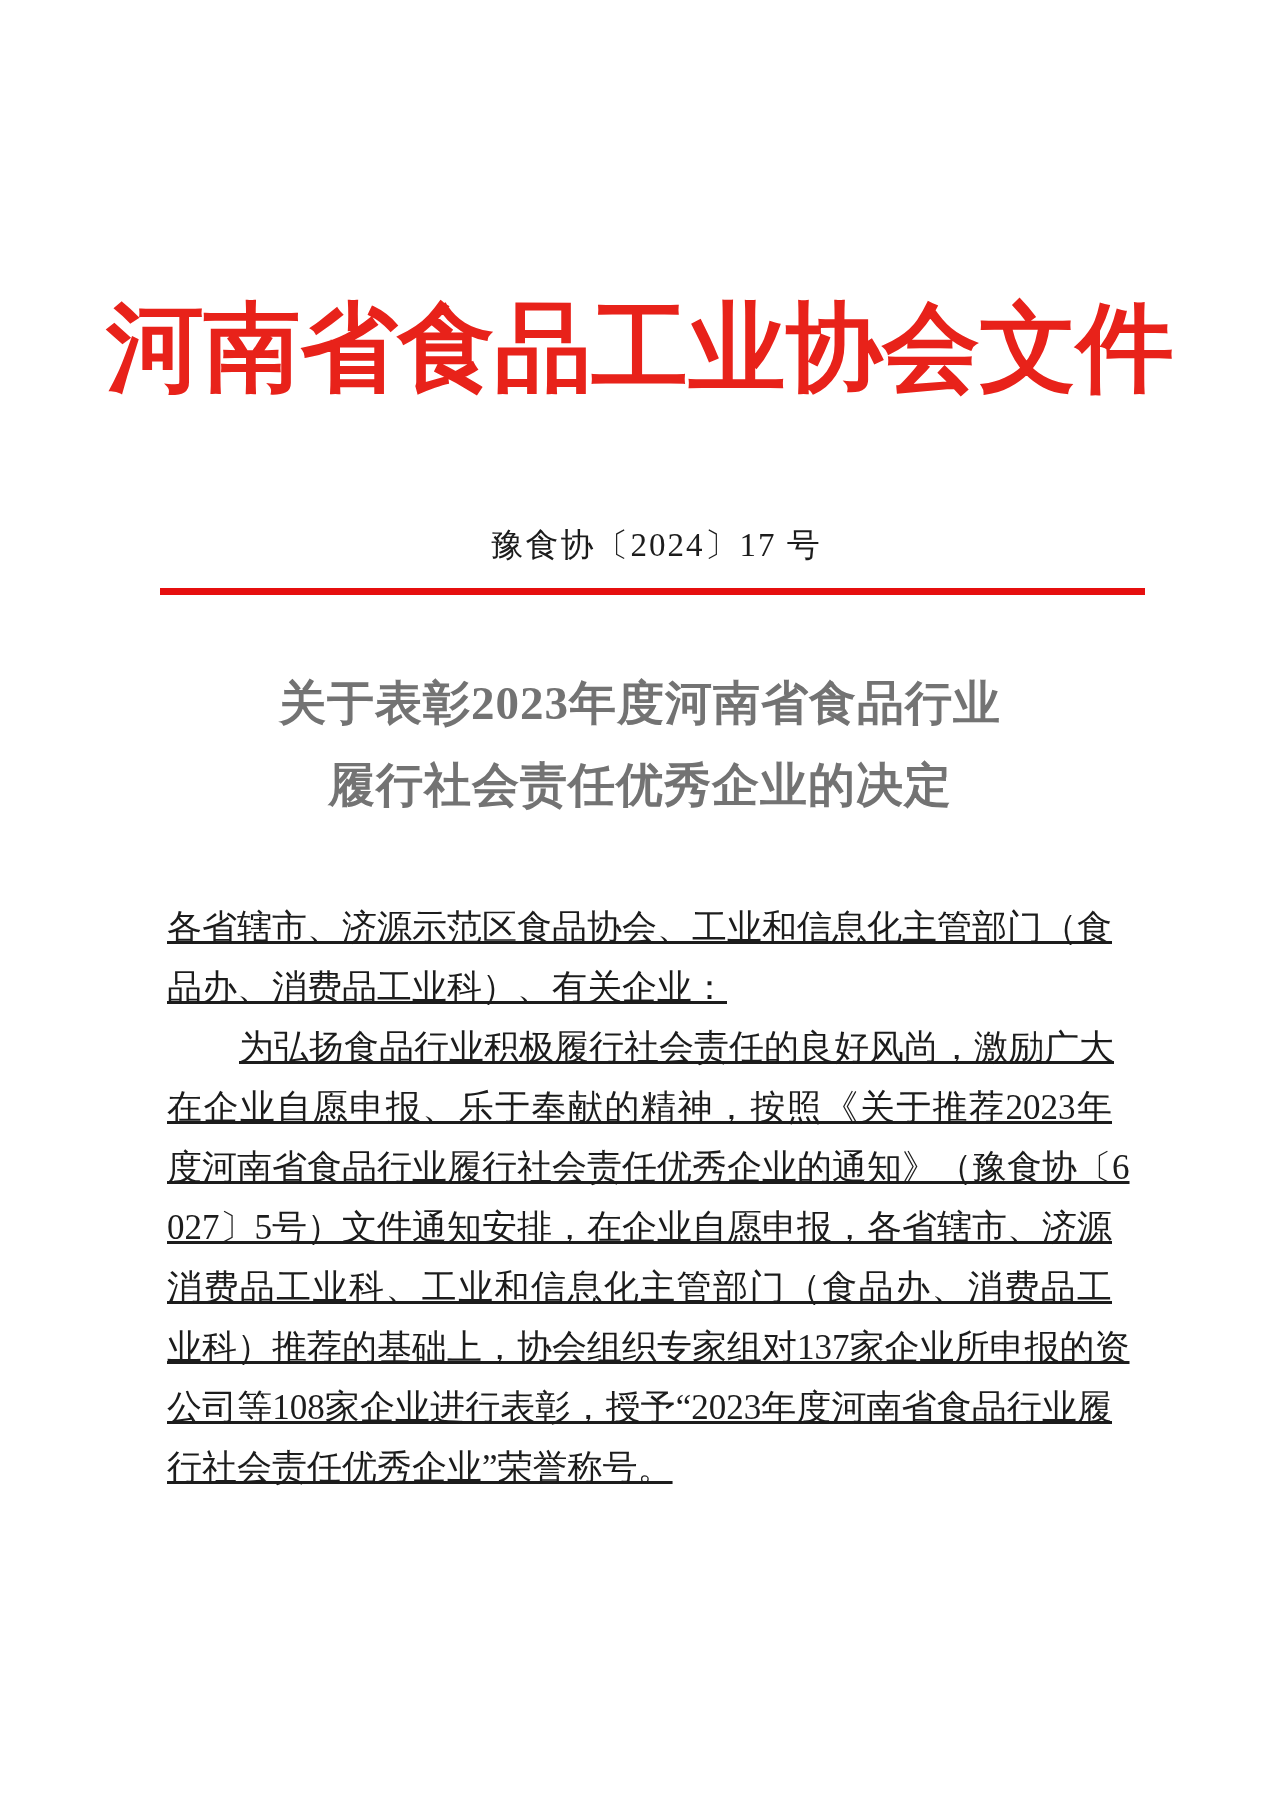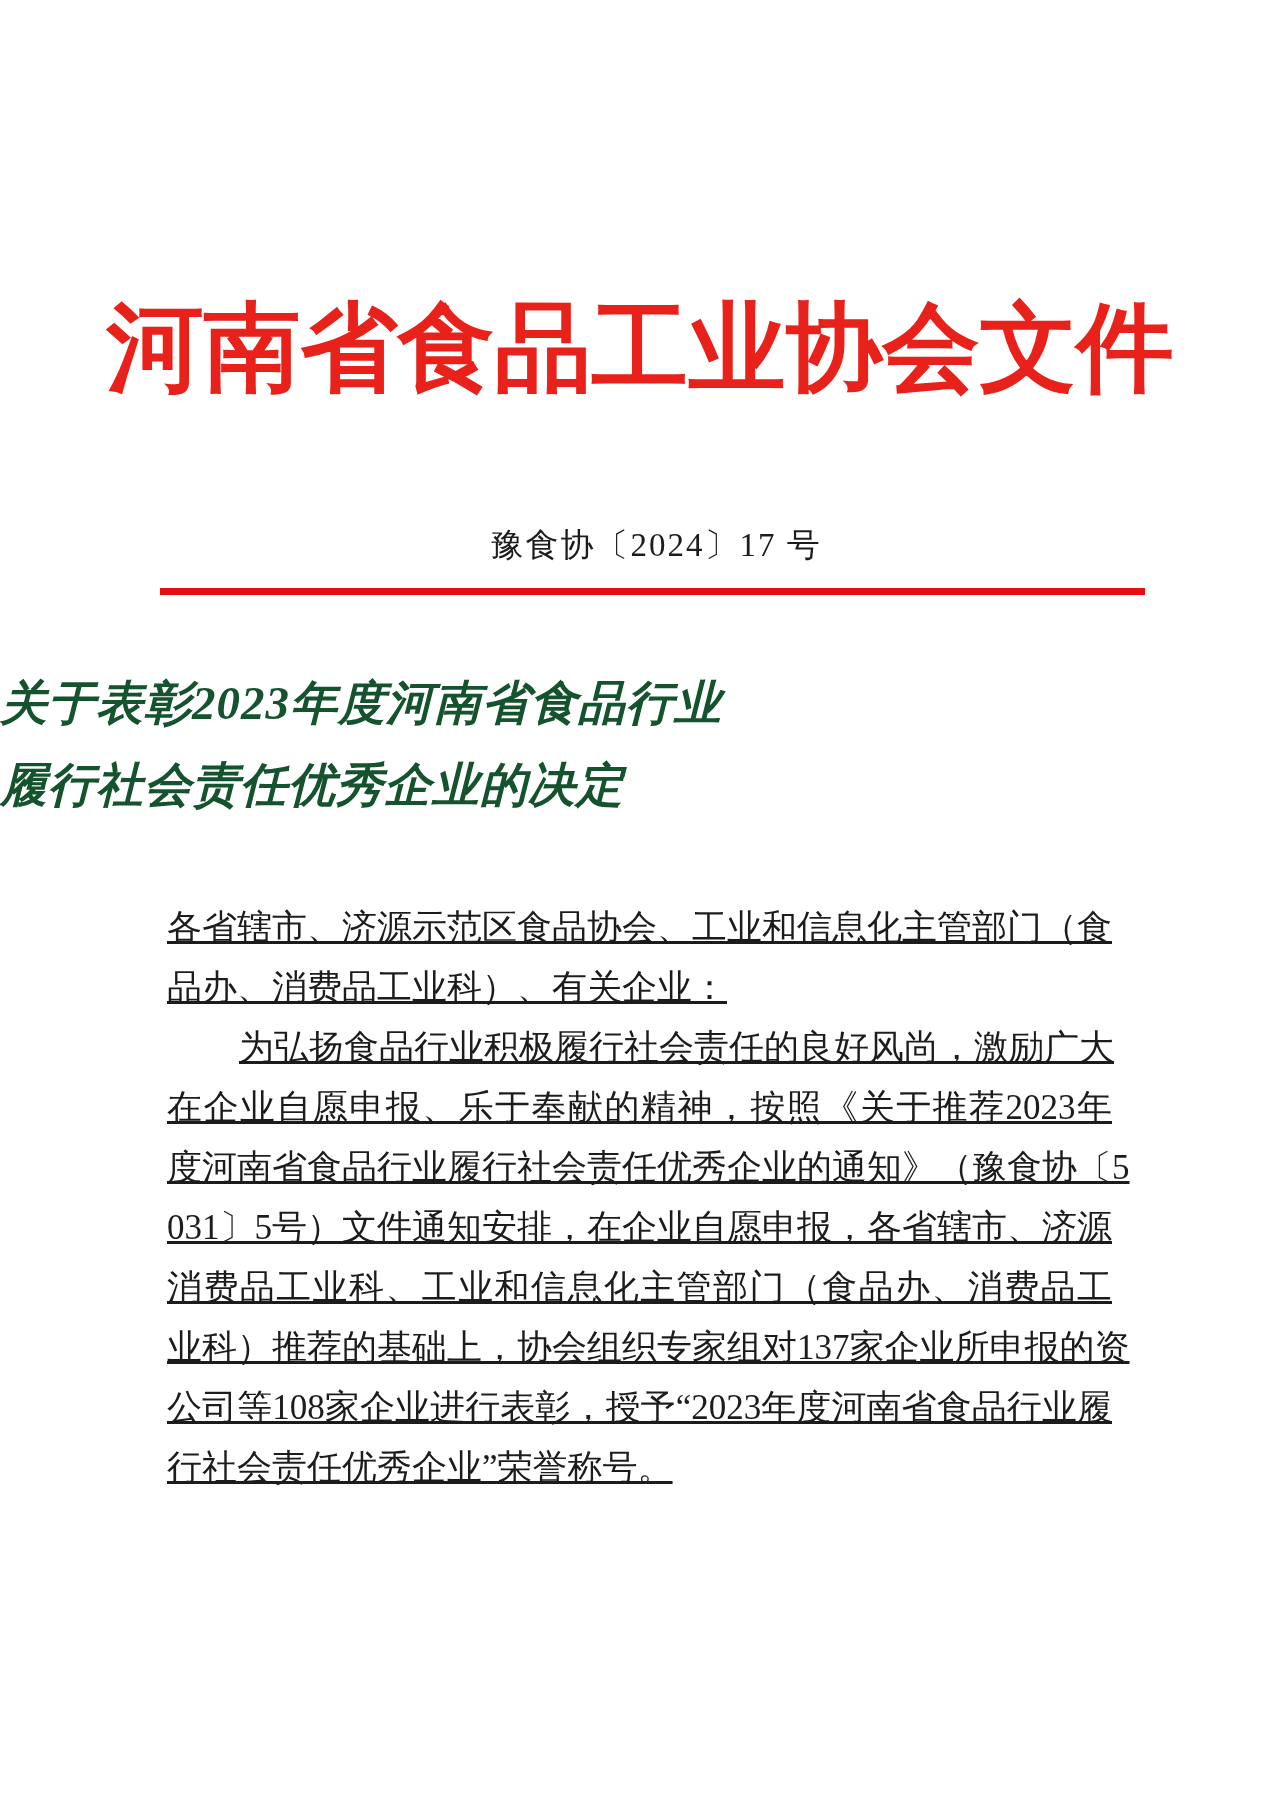--- a/index.html
+++ b/index.html
@@ -47,27 +47,26 @@
     left: 160px;
     width: 985px;
     height: 7px;
     background: var(--rule_red, #e60f0f);
   }
   .main-title {
     position: absolute;
     top: 662px;
     left: 0;
     width: 100%;
-    text-align: left;
+    text-align: center;
     font-size: 47px;
     line-height: 82px;
     font-weight: 700;
-    color: #14532d;
+    color: #737373;
     letter-spacing: 1px;
-    font-style: italic;
   }
   .doc-body {
     position: absolute;
     top: 898px;
     left: 167px;
     width: 945px;
     font-size: 35px;
     line-height: 60px;
     color: #1c1c1c;
     font-weight: 400;
@@ -100,21 +99,21 @@
   <div class="main-title">
     <div>关于表彰2023年度河南省食品行业</div>
     <div>履行社会责任优秀企业的决定</div>
   </div>
 
   <div class="doc-body">
     <div class="bline">各省辖市、济源示范区食品协会、工业和信息化主管部门（食</div>
     <div class="bline para-end">品办、消费品工业科）、有关企业：</div>
     <div class="bline indent">为弘扬食品行业积极履行社会责任的良好风尚，激励广大</div>
     <div class="bline">在企业自愿申报、乐于奉献的精神，按照《关于推荐2023年</div>
-    <div class="bline">度河南省食品行业履行社会责任优秀企业的通知》（豫食协〔5</div>
-    <div class="bline">031〕5号）文件通知安排，在企业自愿申报，各省辖市、济源</div>
+    <div class="bline">度河南省食品行业履行社会责任优秀企业的通知》（豫食协〔6</div>
+    <div class="bline">027〕5号）文件通知安排，在企业自愿申报，各省辖市、济源</div>
     <div class="bline">消费品工业科、工业和信息化主管部门（食品办、消费品工</div>
     <div class="bline">业科）推荐的基础上，协会组织专家组对137家企业所申报的资</div>
     <div class="bline">公司等108家企业进行表彰，授予“2023年度河南省食品行业履</div>
     <div class="bline para-end">行社会责任优秀企业”荣誉称号。</div>
   </div>
 
 </div>
 
 </body></html>

